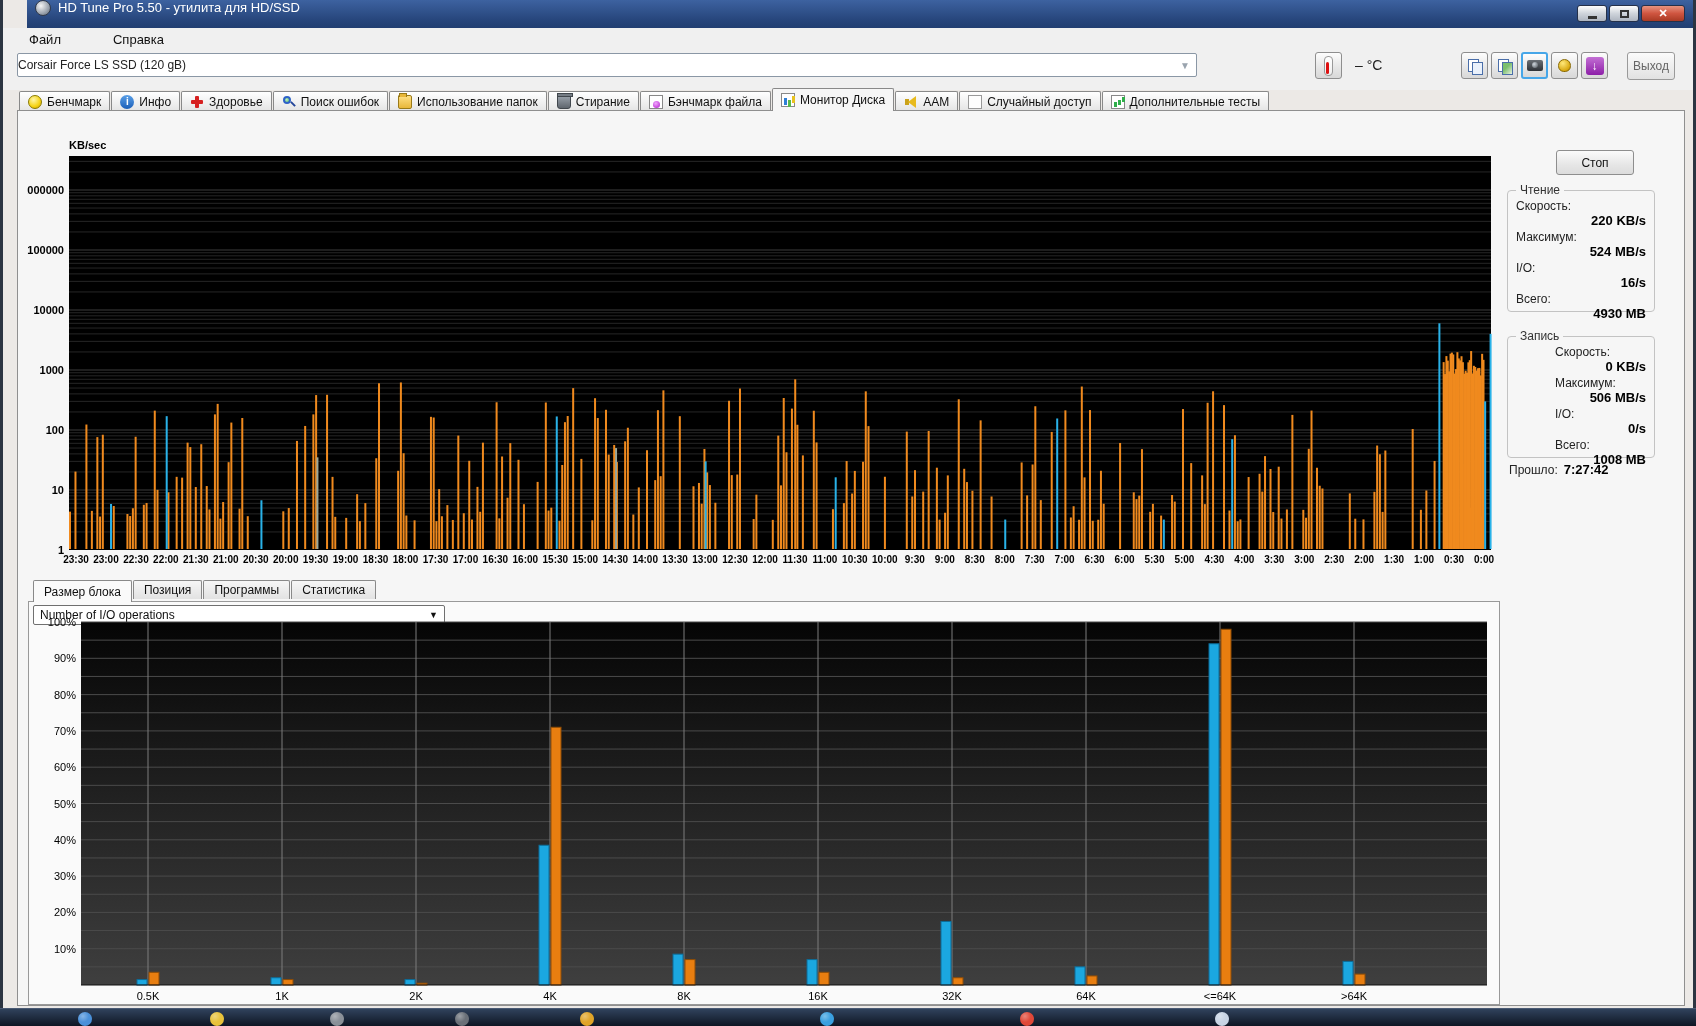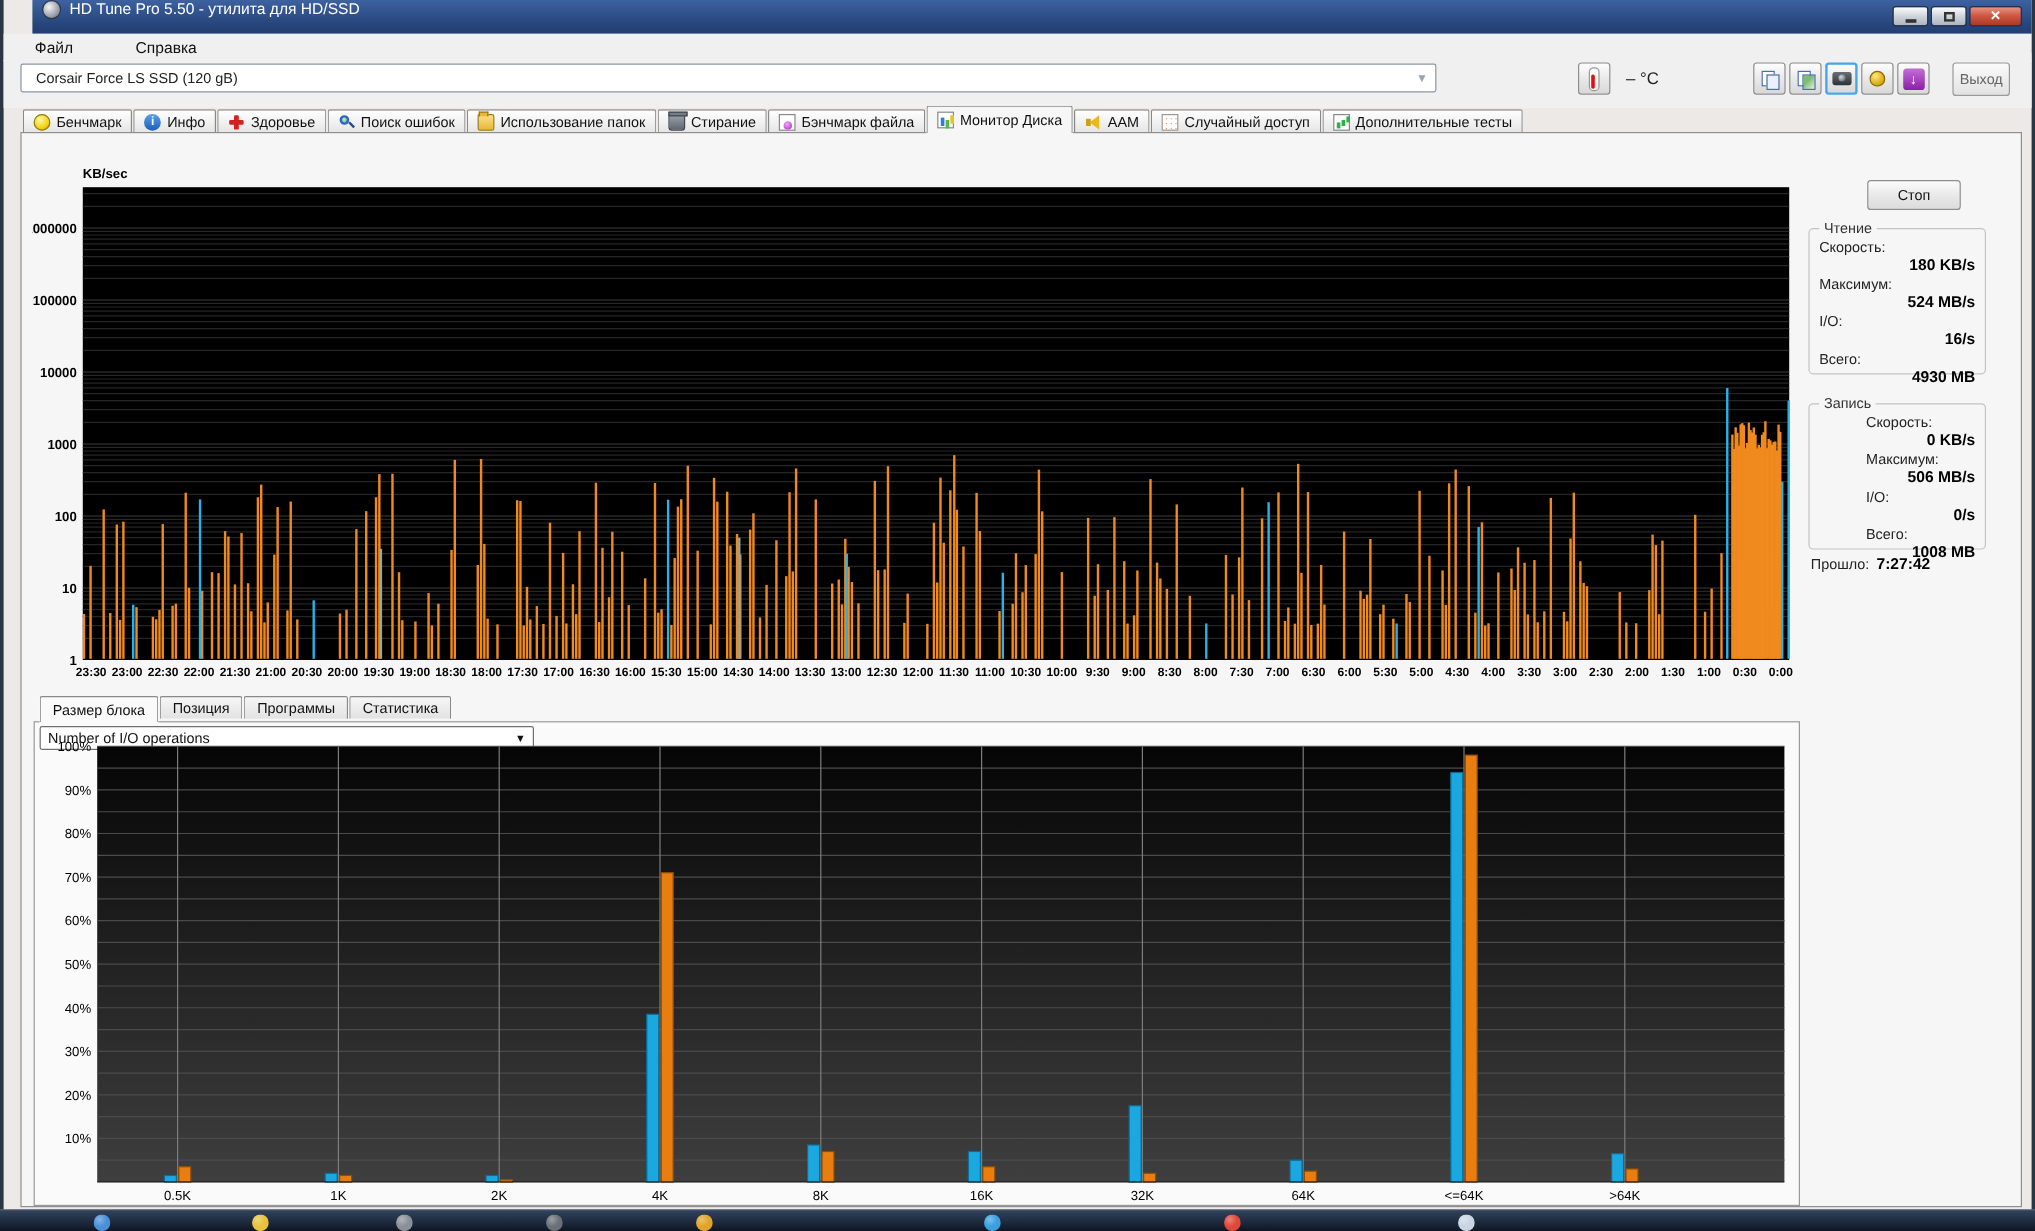--- a/index.html
+++ b/index.html
@@ -20,21 +20,21 @@
   .glyph-min{width:9px;height:3px;background:#333;margin-top:7px;}
   .glyph-max{width:9px;height:8px;border:2px solid #333;box-sizing:border-box;}
   
   #menubar{position:absolute;left:0;top:28px;right:0;height:22px;background:#F0F0F0;
     border-bottom:1px solid #d8d8d8;display:flex;align-items:center;font-size:13px;color:#111;}
   .menu-item{padding:2px 26px;}
   
   #toolbar{position:absolute;left:0;top:50px;right:0;height:40px;background:#F0F0F0;}
   #drive-select{position:absolute;left:14px;top:3px;width:1180px;height:24px;background:#fff;
     border:1px solid #8a97a5;border-radius:2px;display:flex;align-items:center;
-    font-size:12px;color:#222;padding-left:12px;box-sizing:border-box;}
+    font-size:12px;color:#222;padding-left:0;box-sizing:border-box;}
   #drive-select .arrow{position:absolute;right:6px;color:#9aa4ae;font-size:10px;}
   .tool-btn{position:absolute;top:2px;width:27px;height:27px;border:1px solid #8e8e8e;border-radius:3px;
     background:linear-gradient(#fdfdfd,#e7e7e7 55%,#d8d8d8);display:flex;align-items:center;justify-content:center;box-sizing:border-box;}
   .tool-btn.selected{border:2px solid #46a6e8;}
   #temp-label{position:absolute;left:1352px;top:7px;font-size:14px;color:#222;}
   #exit-btn{position:absolute;left:1624px;top:2px;width:46px;height:26px;border:1px solid #9a9a9a;border-radius:3px;
     background:linear-gradient(#fbfbfb,#e2e2e2);font-size:12px;color:#666;display:flex;align-items:center;justify-content:center;}
   
   .i-thermo{width:7px;height:18px;border-radius:4px;background:linear-gradient(#fff,#eee);border:1px solid #999;position:relative;}
   .i-thermo::after{content:"";position:absolute;left:1px;bottom:1px;width:3px;height:12px;background:#d11;border-radius:2px;}
@@ -599,21 +599,21 @@
         <text x="1427.0425531914893" y="423" text-anchor="middle" font-size="10" font-weight="bold" fill="#000">0:30</text>
         <text x="1457" y="423" text-anchor="middle" font-size="10" font-weight="bold" fill="#000">0:00</text>
       </svg>
   </div>
 
   <div id="stop-btn">Стоп</div>
 
   <div class="groupbox" style="top:190px;height:122px;">
     <span class="gb-title">Чтение</span>
     <div class="stat-label">Скорость:</div>
-    <div class="stat-value">180 KB/s</div>
+    <div class="stat-value">220 KB/s</div>
     <div class="stat-label">Максимум:</div>
     <div class="stat-value">524 MB/s</div>
     <div class="stat-label">I/O:</div>
     <div class="stat-value">16/s</div>
     <div class="stat-label">Всего:</div>
     <div class="stat-value">4930 MB</div>
   </div>
 
   <div class="groupbox" style="top:336px;height:122px;padding-left:47px;">
     <span class="gb-title">Запись</span>

